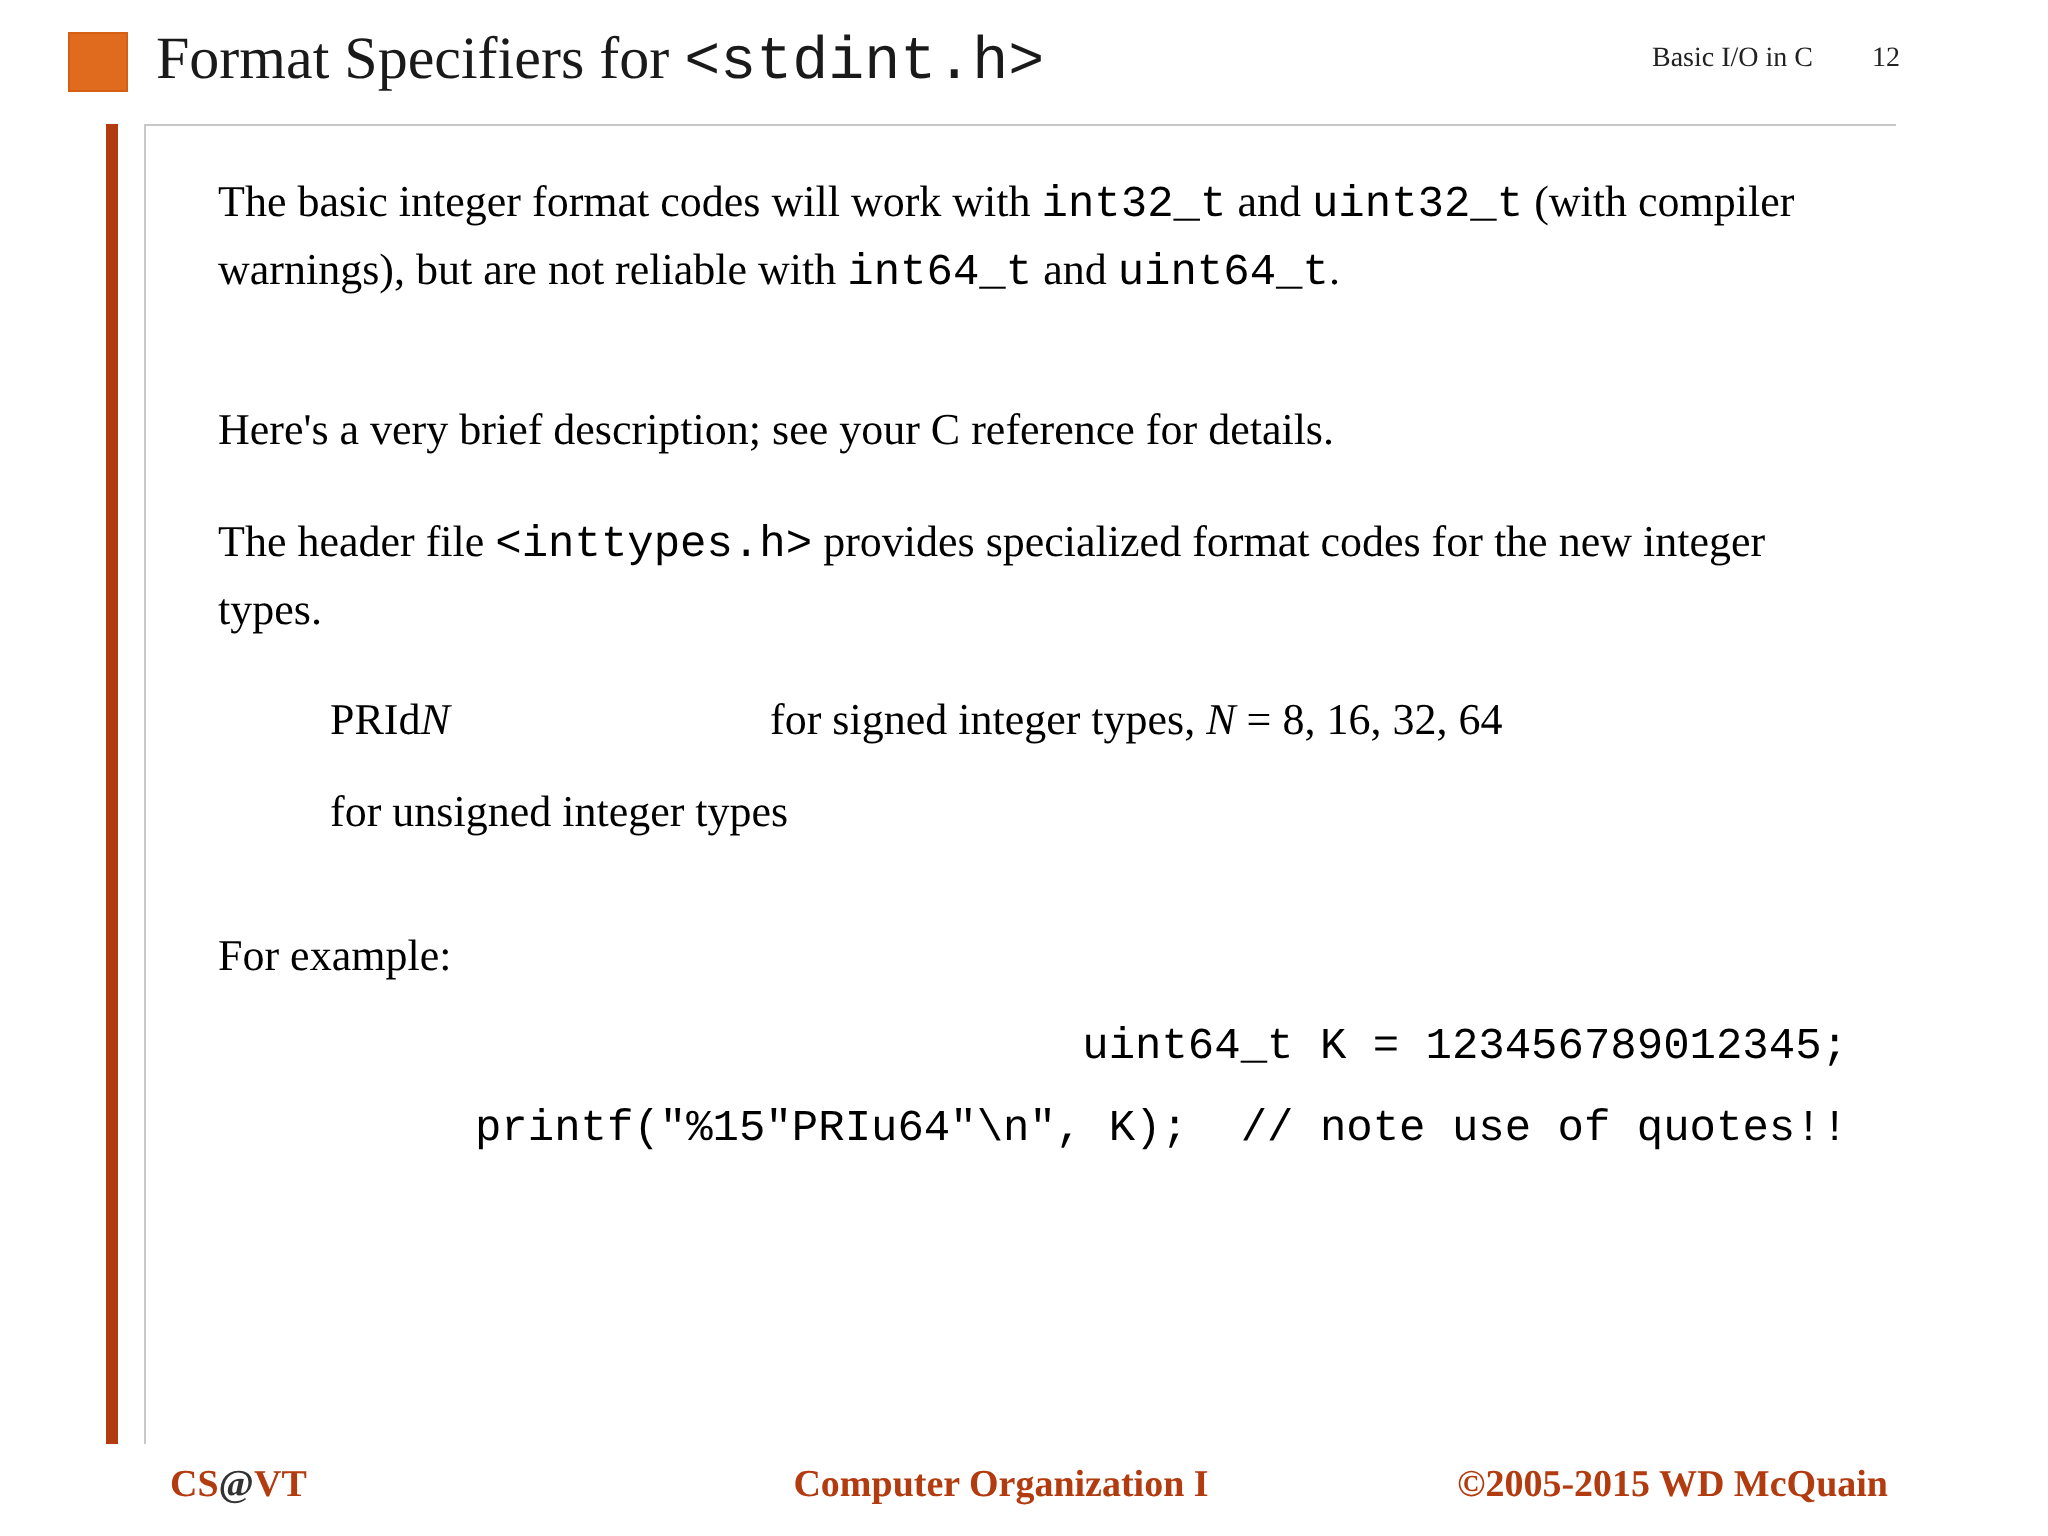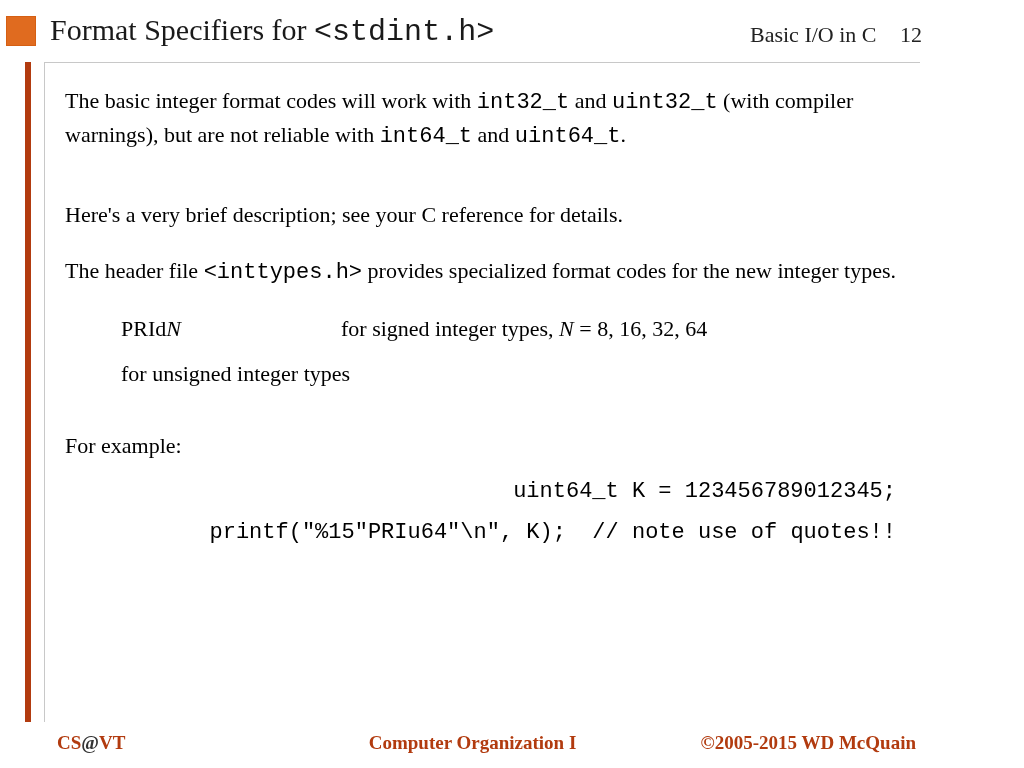--- a/index.html
+++ b/index.html
@@ -10,20 +10,21 @@
     font-family: "Times New Roman", Times, serif;
     background: #ffffff;
     color: #000000;
     overflow: hidden;
   }
   .slide {
     position: relative;
     width: 932px;
     height: 768px;
     box-sizing: border-box;
+    margin-left: 28px;
   }
   .topbar {
     position: absolute;
     top: 0;
     left: 0;
     right: 0;
     height: 62px;
     display: flex;
     align-items: center;
   }
@@ -44,21 +45,21 @@
   .title .mono {
     font-family: "Courier New", Courier, monospace;
     font-size: 30px;
   }
   .meta-right {
     position: absolute;
     top: 22px;
     width: 370px;
     right: 10px;
     text-align: right;
-    font-size: 22px;
+    font-size: 14px;
     color: #222;
   }
   .meta-right .num {
     display: inline-block;
     width: 40px;
     text-align: right;
   }
 
   .left-rail {
     position: absolute;
@@ -70,21 +71,21 @@
   }
   .content-frame {
     position: absolute;
     top: 62px;
     left: 44px;
     right: 12px;
     bottom: 46px;
     border-top: 1px solid #c8c8c8;
     border-left: 1px solid #c8c8c8;
     box-sizing: border-box;
-    padding: 22px 24px 10px 20px;
+    padding: 22px 24px 10px 36px;
     font-size: 22px;
     line-height: 1.45;
   }
   .content-frame p {
     margin: 0 0 24px 0;
   }
   .content-frame .mono {
     font-family: "Courier New", Courier, monospace;
   }
   .gap-big { height: 22px; }

